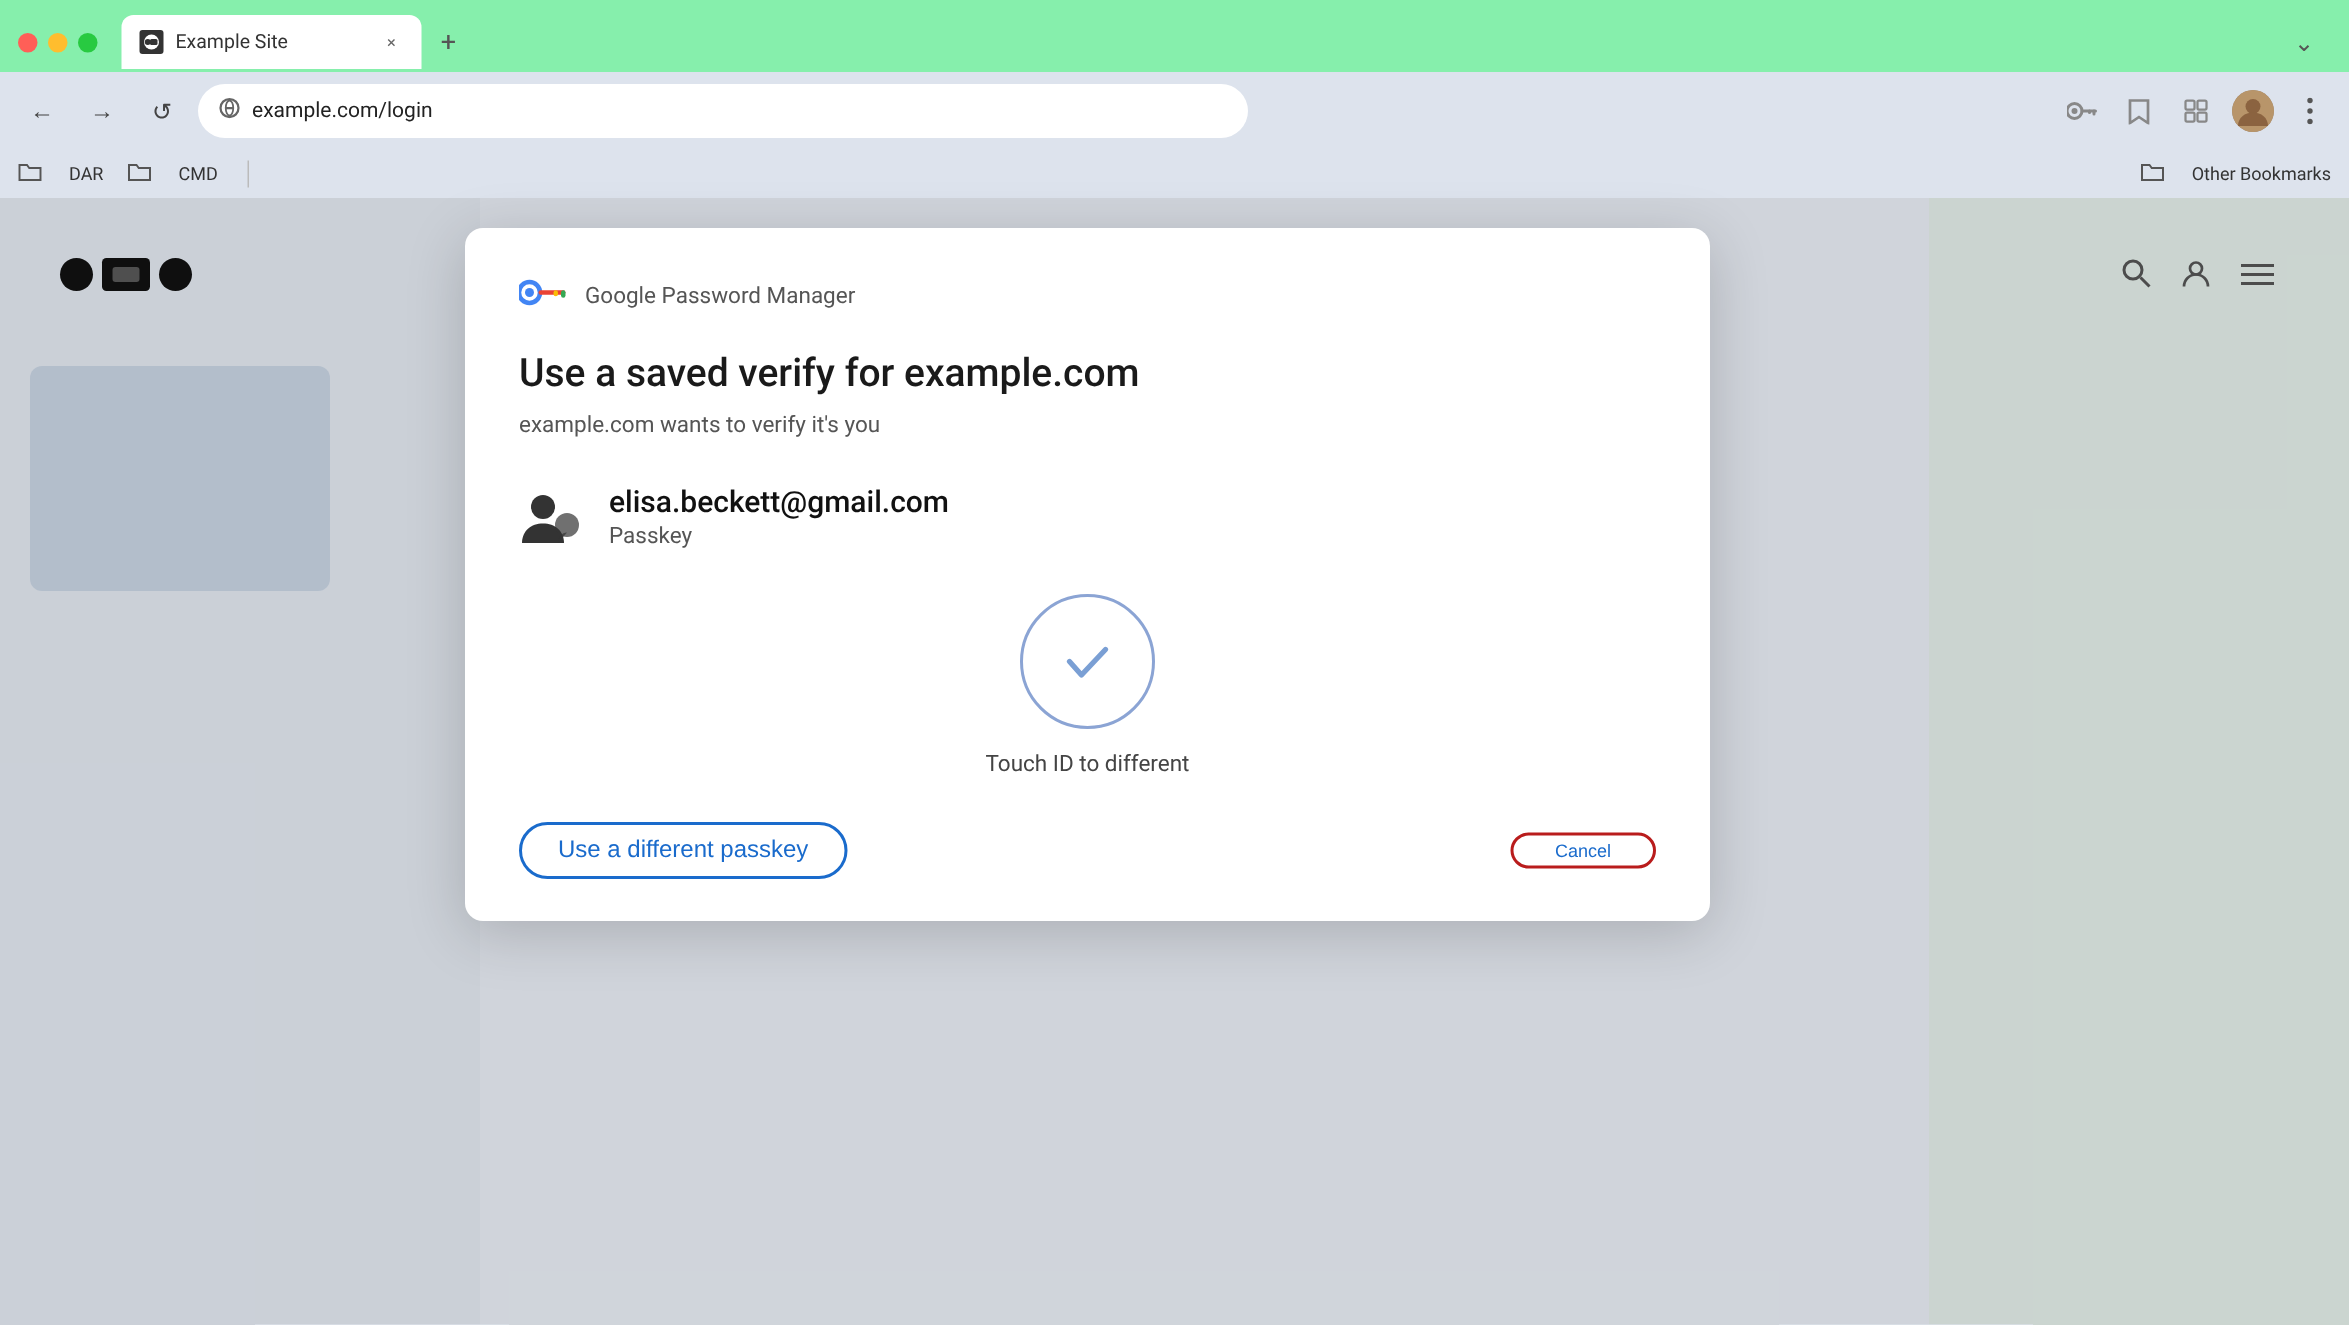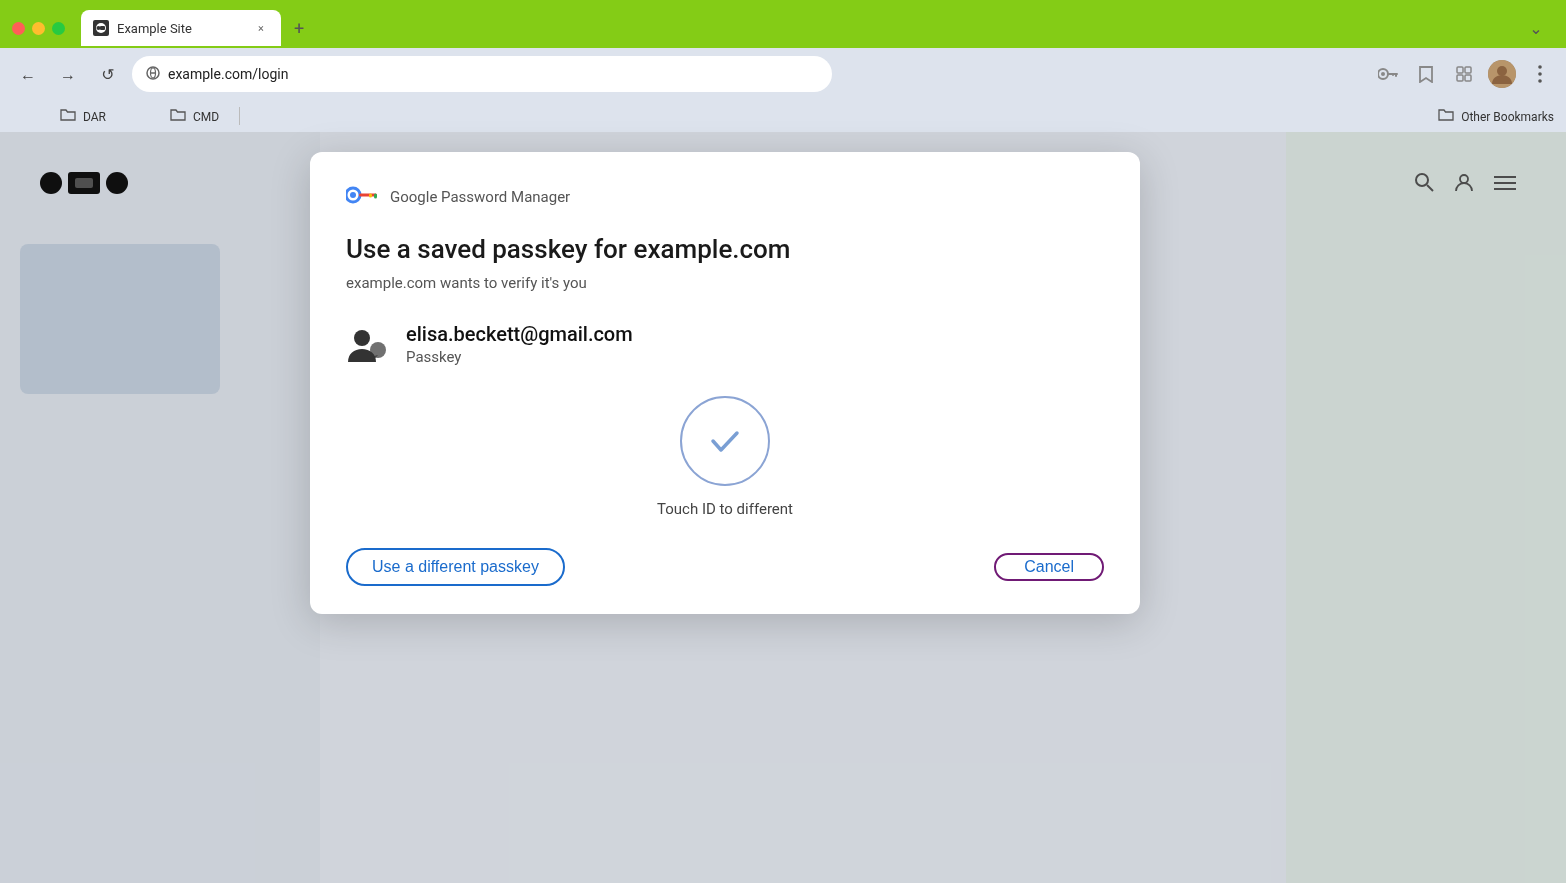--- a/index.html
+++ b/index.html
@@ -6,21 +6,21 @@
     body {
       width: 1566px;
       height: 883px;
       font-family: -apple-system, BlinkMacSystemFont, 'Segoe UI', Roboto, sans-serif;
       overflow: hidden;
       background: #dde3ed;
     }
 
     
     .browser-chrome {
-      background: #84cc16;
+      background: #86efac;
       width: 100%;
     }
 
     .tab-bar {
       display: flex;
       align-items: center;
       padding: 8px 12px 0;
       gap: 4px;
       height: 48px;
     }
@@ -188,24 +188,23 @@
       padding: 4px 12px;
       gap: 16px;
       background: #dde3ed;
       height: 32px;
       font-size: 12px;
       color: #333;
     }
 
     .bookmark-item {
       display: flex;
-      align-items: flex-end;
-      gap: 7px;
-      cursor: pointer;
-      margin-left: 48px;
+      align-items: center;
+      gap: 18px;
+      cursor: pointer;
     }
 
     .bookmark-folder {
       font-size: 13px;
     }
 
     .bookmarks-separator {
       width: 1px;
       height: 18px;
       background: #bbb;
@@ -418,24 +417,24 @@
       border-radius: 24px;
       padding: 8px 24px;
       font-size: 16px;
       color: #1a6bcc;
       cursor: pointer;
       font-weight: 400;
     }
 
     .btn-cancel {
       background: transparent;
-      border: 2px solid #701a75;
+      border: 2px solid #b91c1c;
       border-radius: 24px;
       padding: 3px 28px;
-      font-size: 16px;
+      font-size: 12px;
       color: #1a6bcc;
       cursor: pointer;
       font-weight: 400;
     }
   </style>
 </head>
 <body>
 
 <div class="browser-chrome">
 
@@ -599,21 +598,21 @@
           <circle cx="7" cy="11" r="7" fill="none" stroke="#4285F4" stroke-width="3"></circle>
           <circle cx="7" cy="11" r="3" fill="#4285F4"></circle>
           <rect x="13" y="9.5" width="18" height="3" rx="1.5" fill="#EA4335"></rect>
           <rect x="28" y="9.5" width="3" height="5" rx="1.5" fill="#34A853"></rect>
           <rect x="23" y="9.5" width="3" height="4" rx="1.5" fill="#FBBC05"></rect>
         </svg>
         <span style="font-size:15px;color:#555;">Google Password Manager</span>
       </div>
     </div>
 
-    <h2 class="modal-heading">Use a saved passkey for example.com</h2>
+    <h2 class="modal-heading">Use a saved verify for example.com</h2>
 
     <p class="modal-subtext">example.com wants to verify it's you</p>
 
     <div class="account-row">
       <div class="account-icon">
         <svg width="44" height="44" viewBox="0 0 44 44">
           <circle cx="16" cy="16" r="8" fill="#333"></circle>
           <path d="M2 40c0-8 6-13 14-13s14 5 14 13" fill="#333"></path>
           <circle cx="32" cy="28" r="8" fill="#333" opacity="0.7"></circle>
           <path d="M26 40c0-4 2.7-7 6-7" fill="#333" opacity="0.7"></path>

